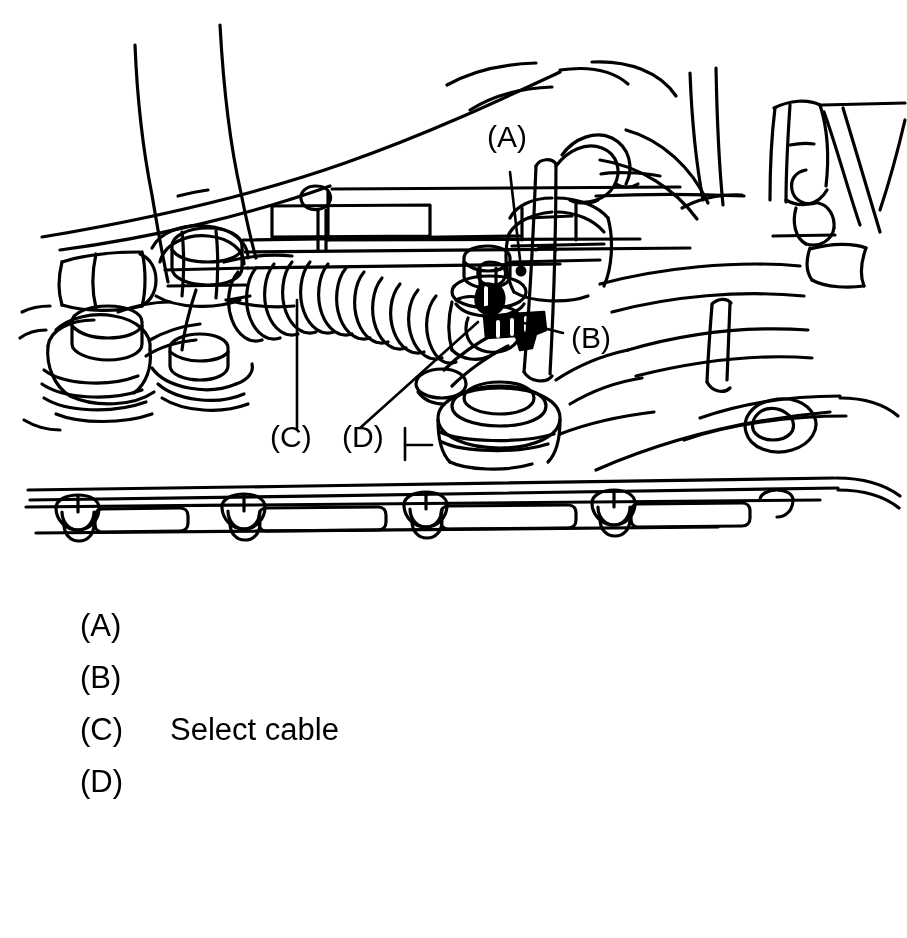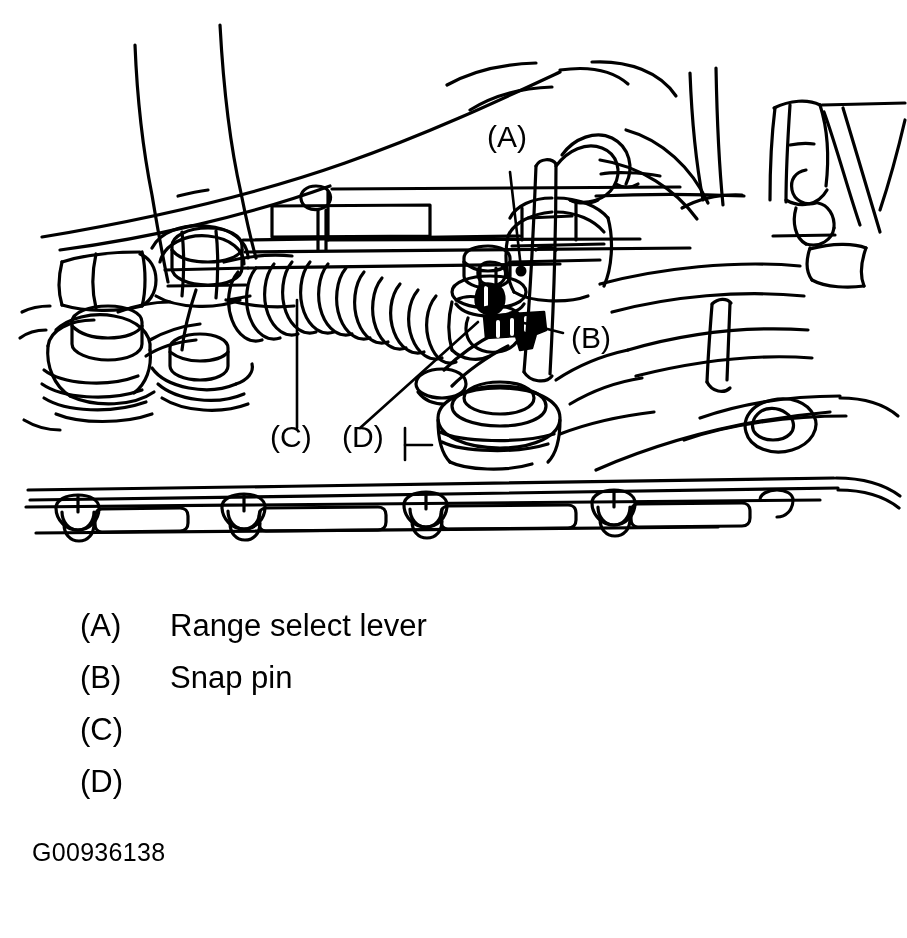--- a/index.html
+++ b/index.html
@@ -337,29 +337,27 @@
 
     <text class="callout-text" x="487" y="147">(A)</text>
     <text class="callout-text" x="571" y="348">(B)</text>
     <text class="callout-text" x="270" y="447">(C)</text>
     <text class="callout-text" x="342" y="447">(D)</text>
   </svg>
 
   <div id="legend-block">
     <div class="legend-row">
       <span class="legend-key">(A)</span>
-      <span class="legend-label">Range select lever</span>
     </div>
     <div class="legend-row">
       <span class="legend-key">(B)</span>
-      <span class="legend-label">Snap pin</span>
     </div>
     <div class="legend-row">
       <span class="legend-key">(C)</span>
+      <span class="legend-label">Select cable</span>
     </div>
     <div class="legend-row">
       <span class="legend-key">(D)</span>
     </div>
   </div>
 
-  <div id="figure-code">G00936138</div>
 
 </div>
 
 </body></html>

